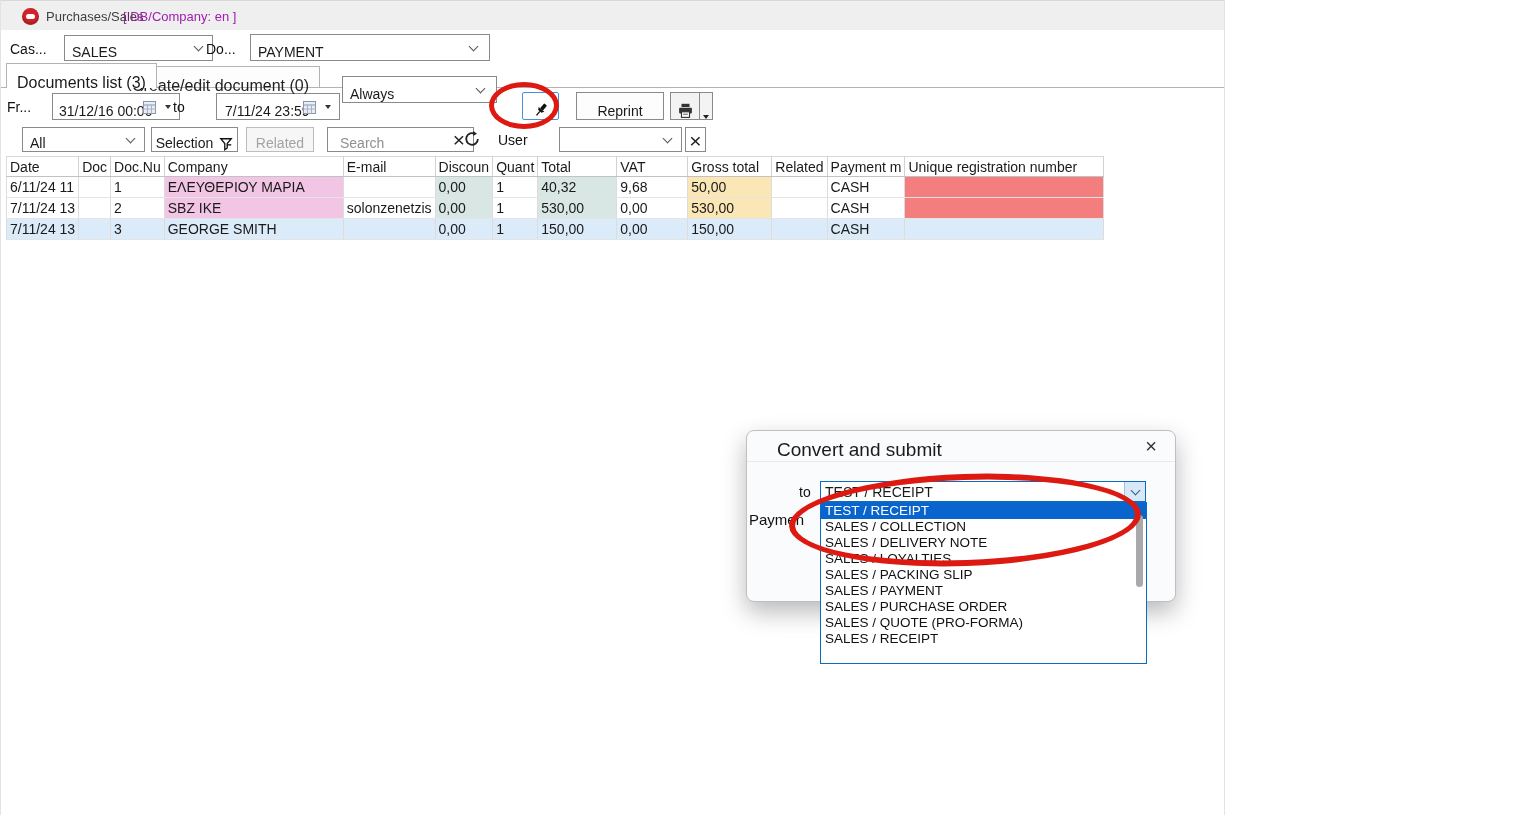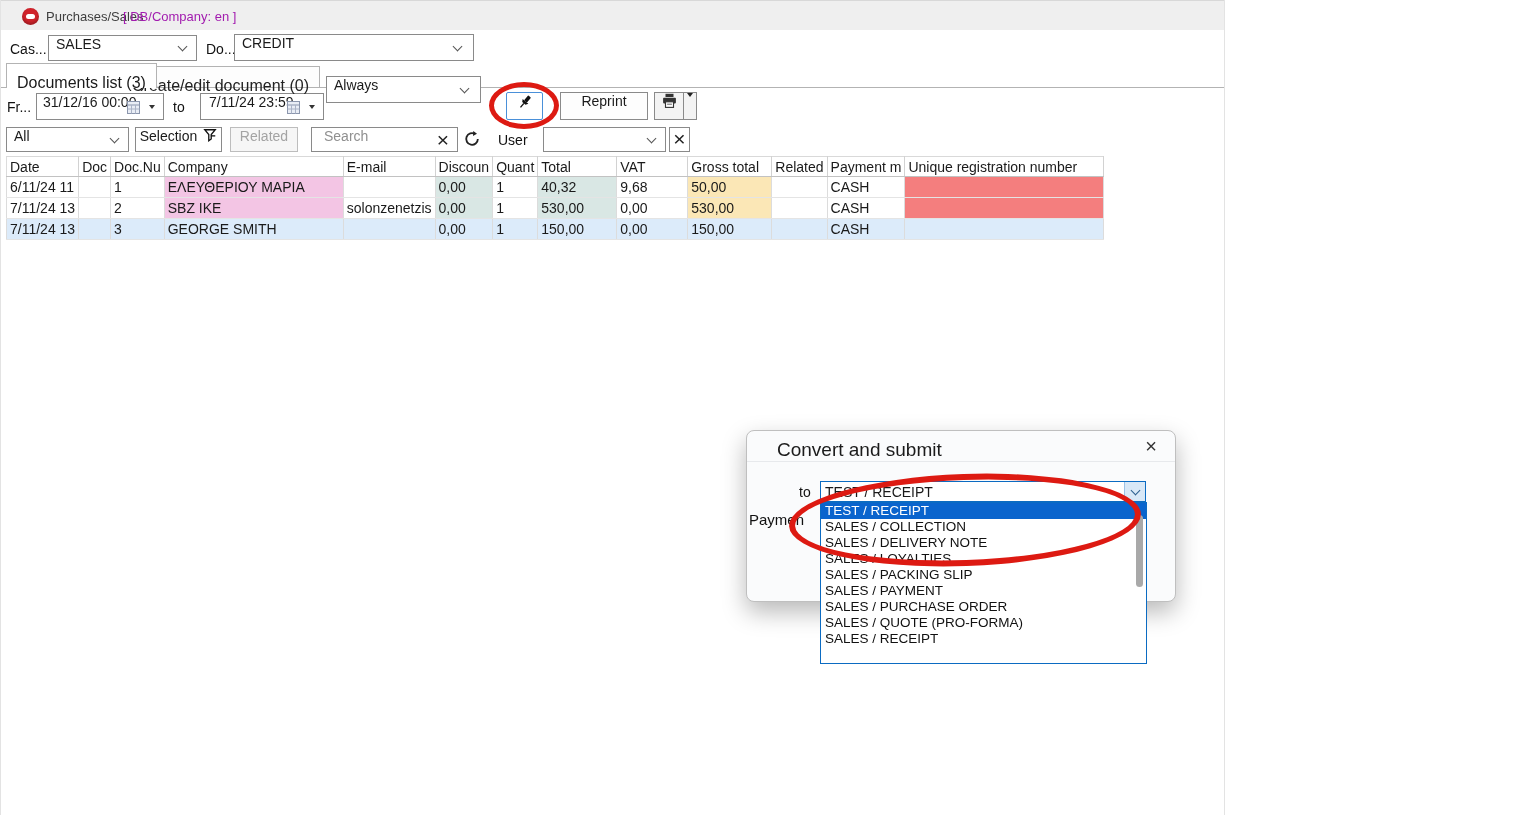--- a/index.html
+++ b/index.html
@@ -14,21 +14,21 @@
   .app-logo { position:absolute; left:21px; top:7px; width:17px; height:17px; border-radius:50%;
               background:#d0232b; box-shadow:inset 0 -2px 3px rgba(0,0,0,.25); }
   .app-logo::after { content:""; position:absolute; left:4px; top:6px; width:9px; height:5px;
               border-radius:3px; background:#fff; }
   .title-text { position:absolute; left:45px; top:8px; font-size:13px; color:#3f3f3f; }
   .subtitle-text { position:absolute; left:122px; top:8px; font-size:13px; color:#a21caf; }
 
   
   .lbl { position:absolute; font-size:14px; color:#111; white-space:nowrap; }
   .combo, .field, .btn { position:absolute; background:#fff; border:1px solid #8a8a8a; font-size:14px;
-              display:flex; align-items:flex-start; white-space:nowrap; overflow:hidden; }
+              display:flex; align-items:flex-end; white-space:nowrap; overflow:hidden;margin-left:16px; }
   .combo { padding-left:7px; }
   .chev { width:7px; height:7px; border-right:1.4px solid #555; border-bottom:1.4px solid #555;
           transform:rotate(45deg); position:absolute; top:50%; margin-top:-5px; }
   .btn { justify-content:center; cursor:default; }
   .xglyph { font-size:21px; line-height:1; color:#222; font-weight:400; }
   .tri-down { width:0; height:0; border-left:3.5px solid transparent; border-right:3.5px solid transparent;
               border-top:4.5px solid #333; display:inline-block; }
 
   
   .tabline { position:absolute; left:0; top:87px; width:1525px; height:1px; background:#b3b3b3; }
@@ -94,21 +94,21 @@
     <div class="subtitle-text">[ DB/Company: en ]</div>
   </div>
 
   <div class="lbl" style="left:9px; top:41px;">Cas...</div>
   <div class="combo" style="left:47px; top:35px; width:149px; height:26px;">
     <span>SALES</span>
     <span class="chev" style="right:10px;"></span>
   </div>
   <div class="lbl" style="left:205px; top:41px;">Do...</div>
   <div class="combo" style="left:233px; top:34px; width:240px; height:27px;">
-    <span>CREDIT</span>
+    <span>PAYMENT</span>
     <span class="chev" style="right:12px;"></span>
   </div>
 
   <div class="tabline"></div>
   <div class="tab active">
     <span>Documents list (3)</span>
   </div>
   <div class="tab inactive">
     <span>Create/edit document (0)</span>
   </div>

